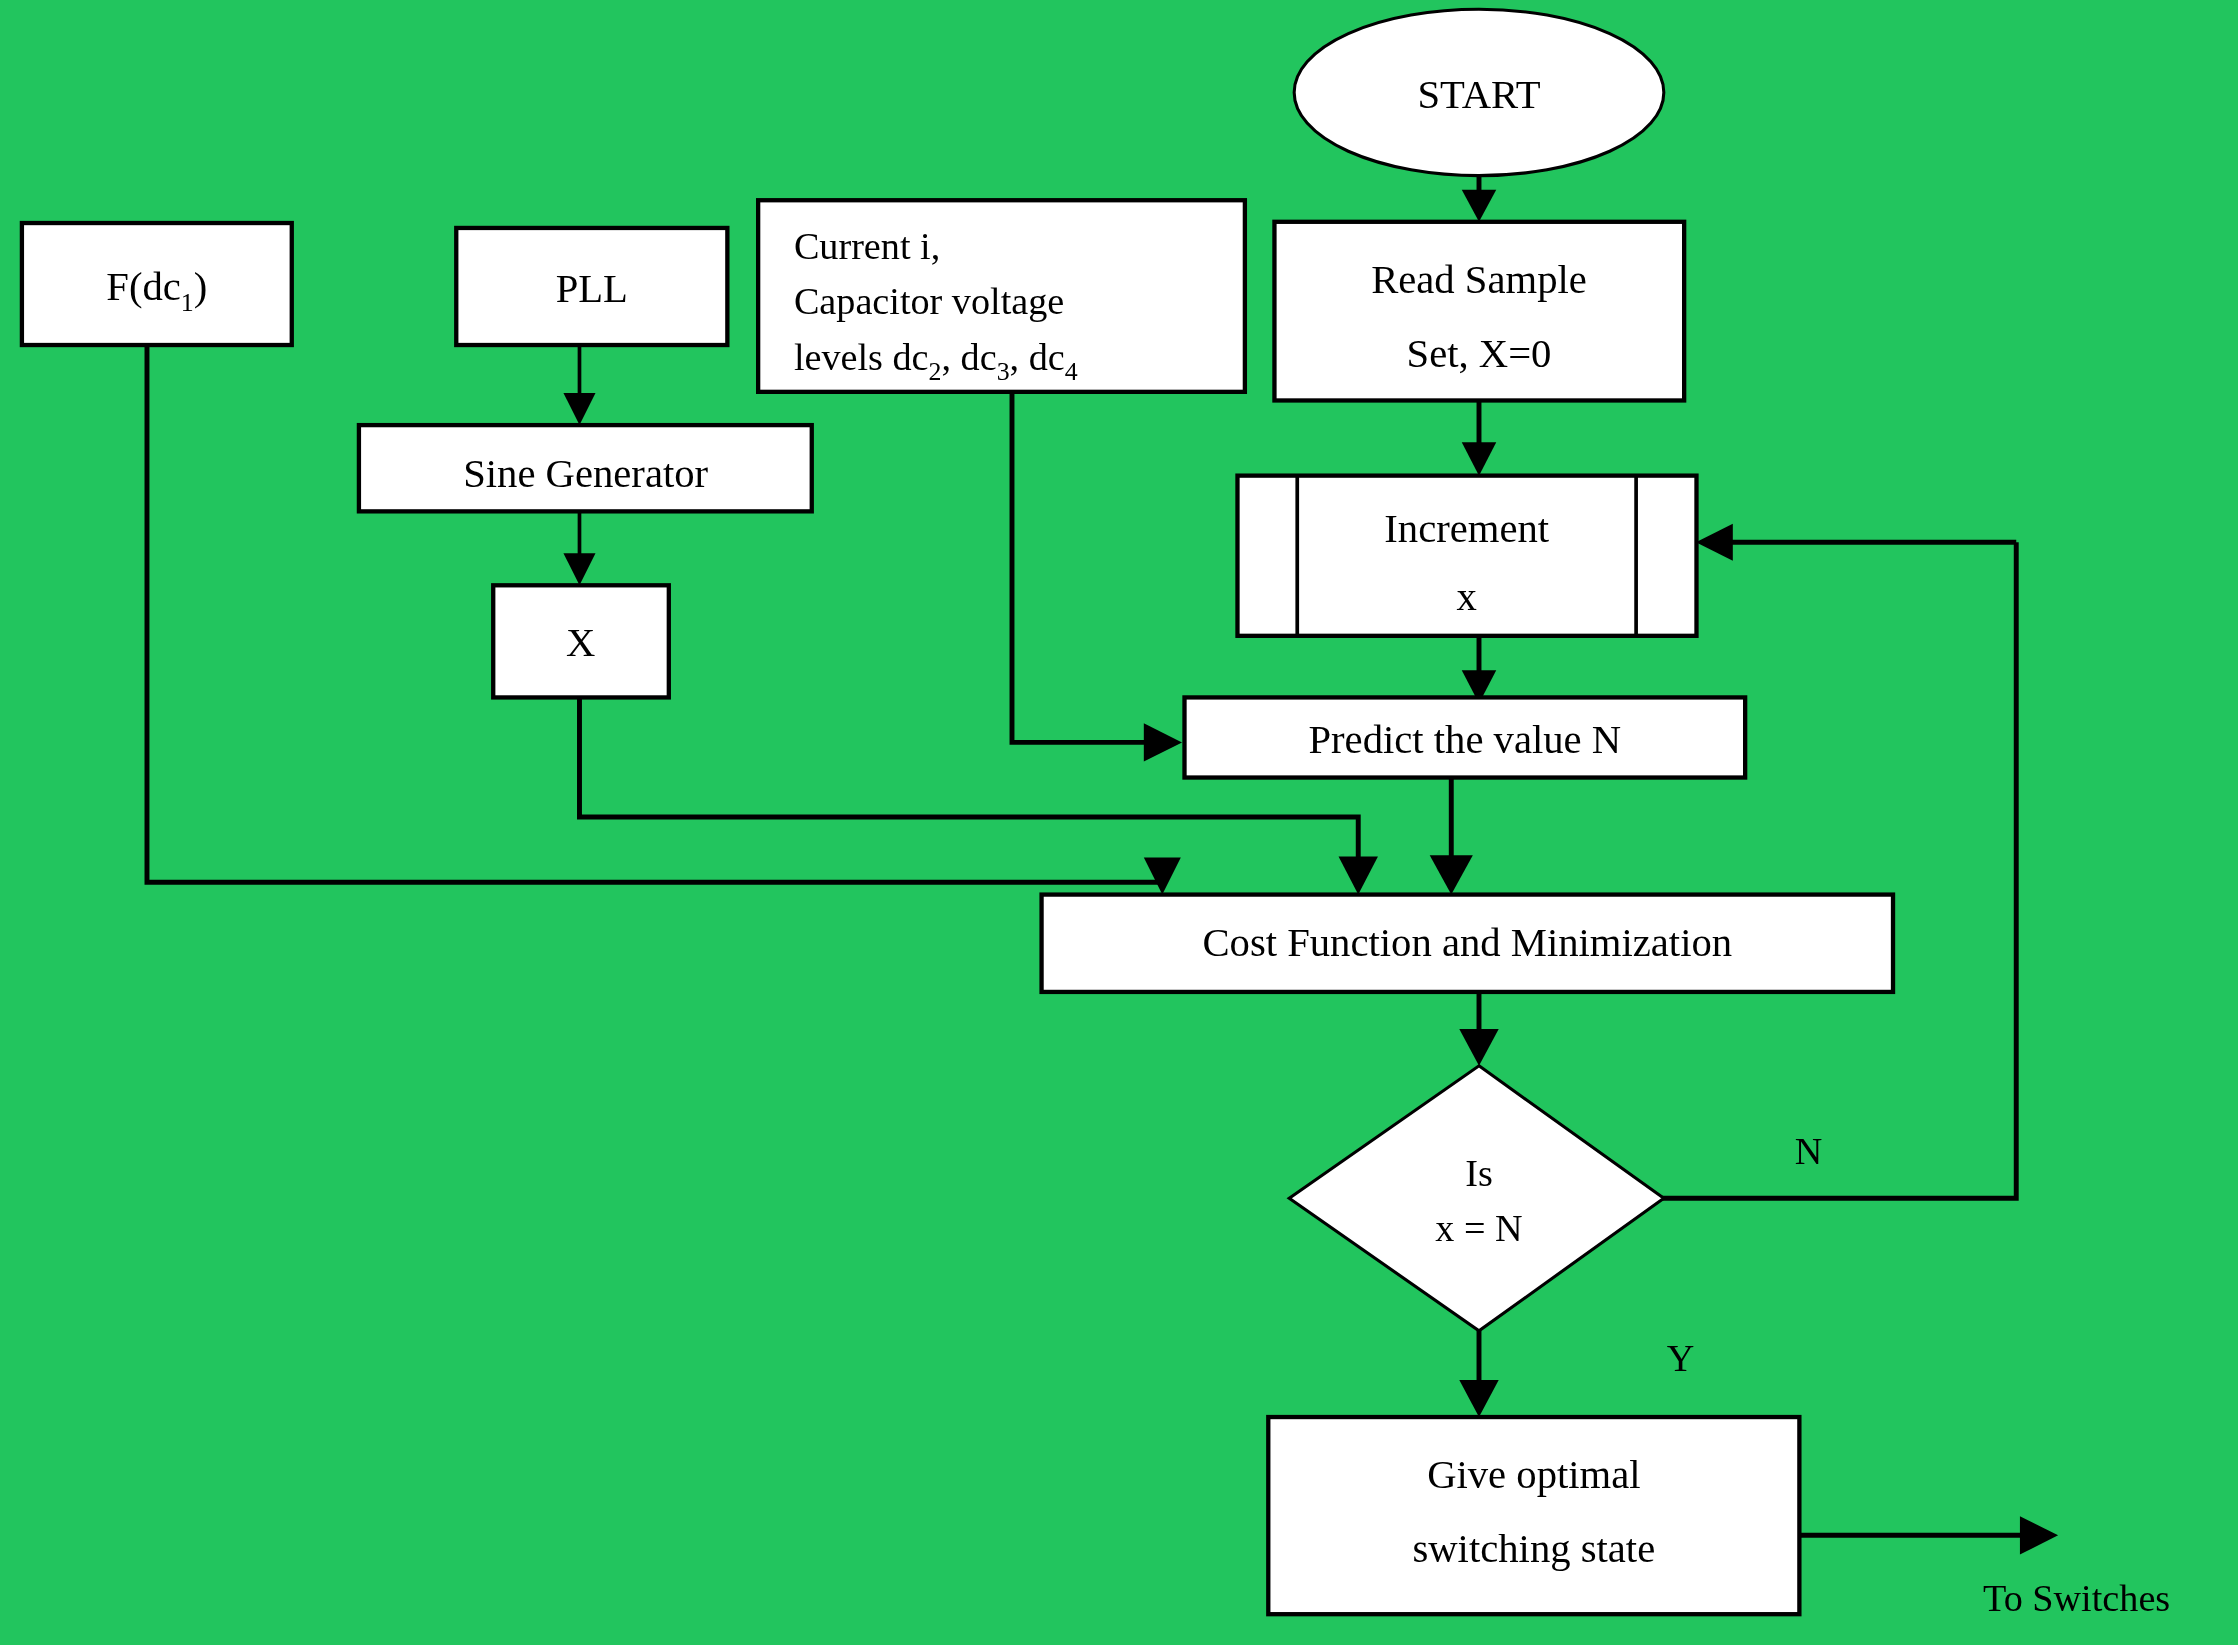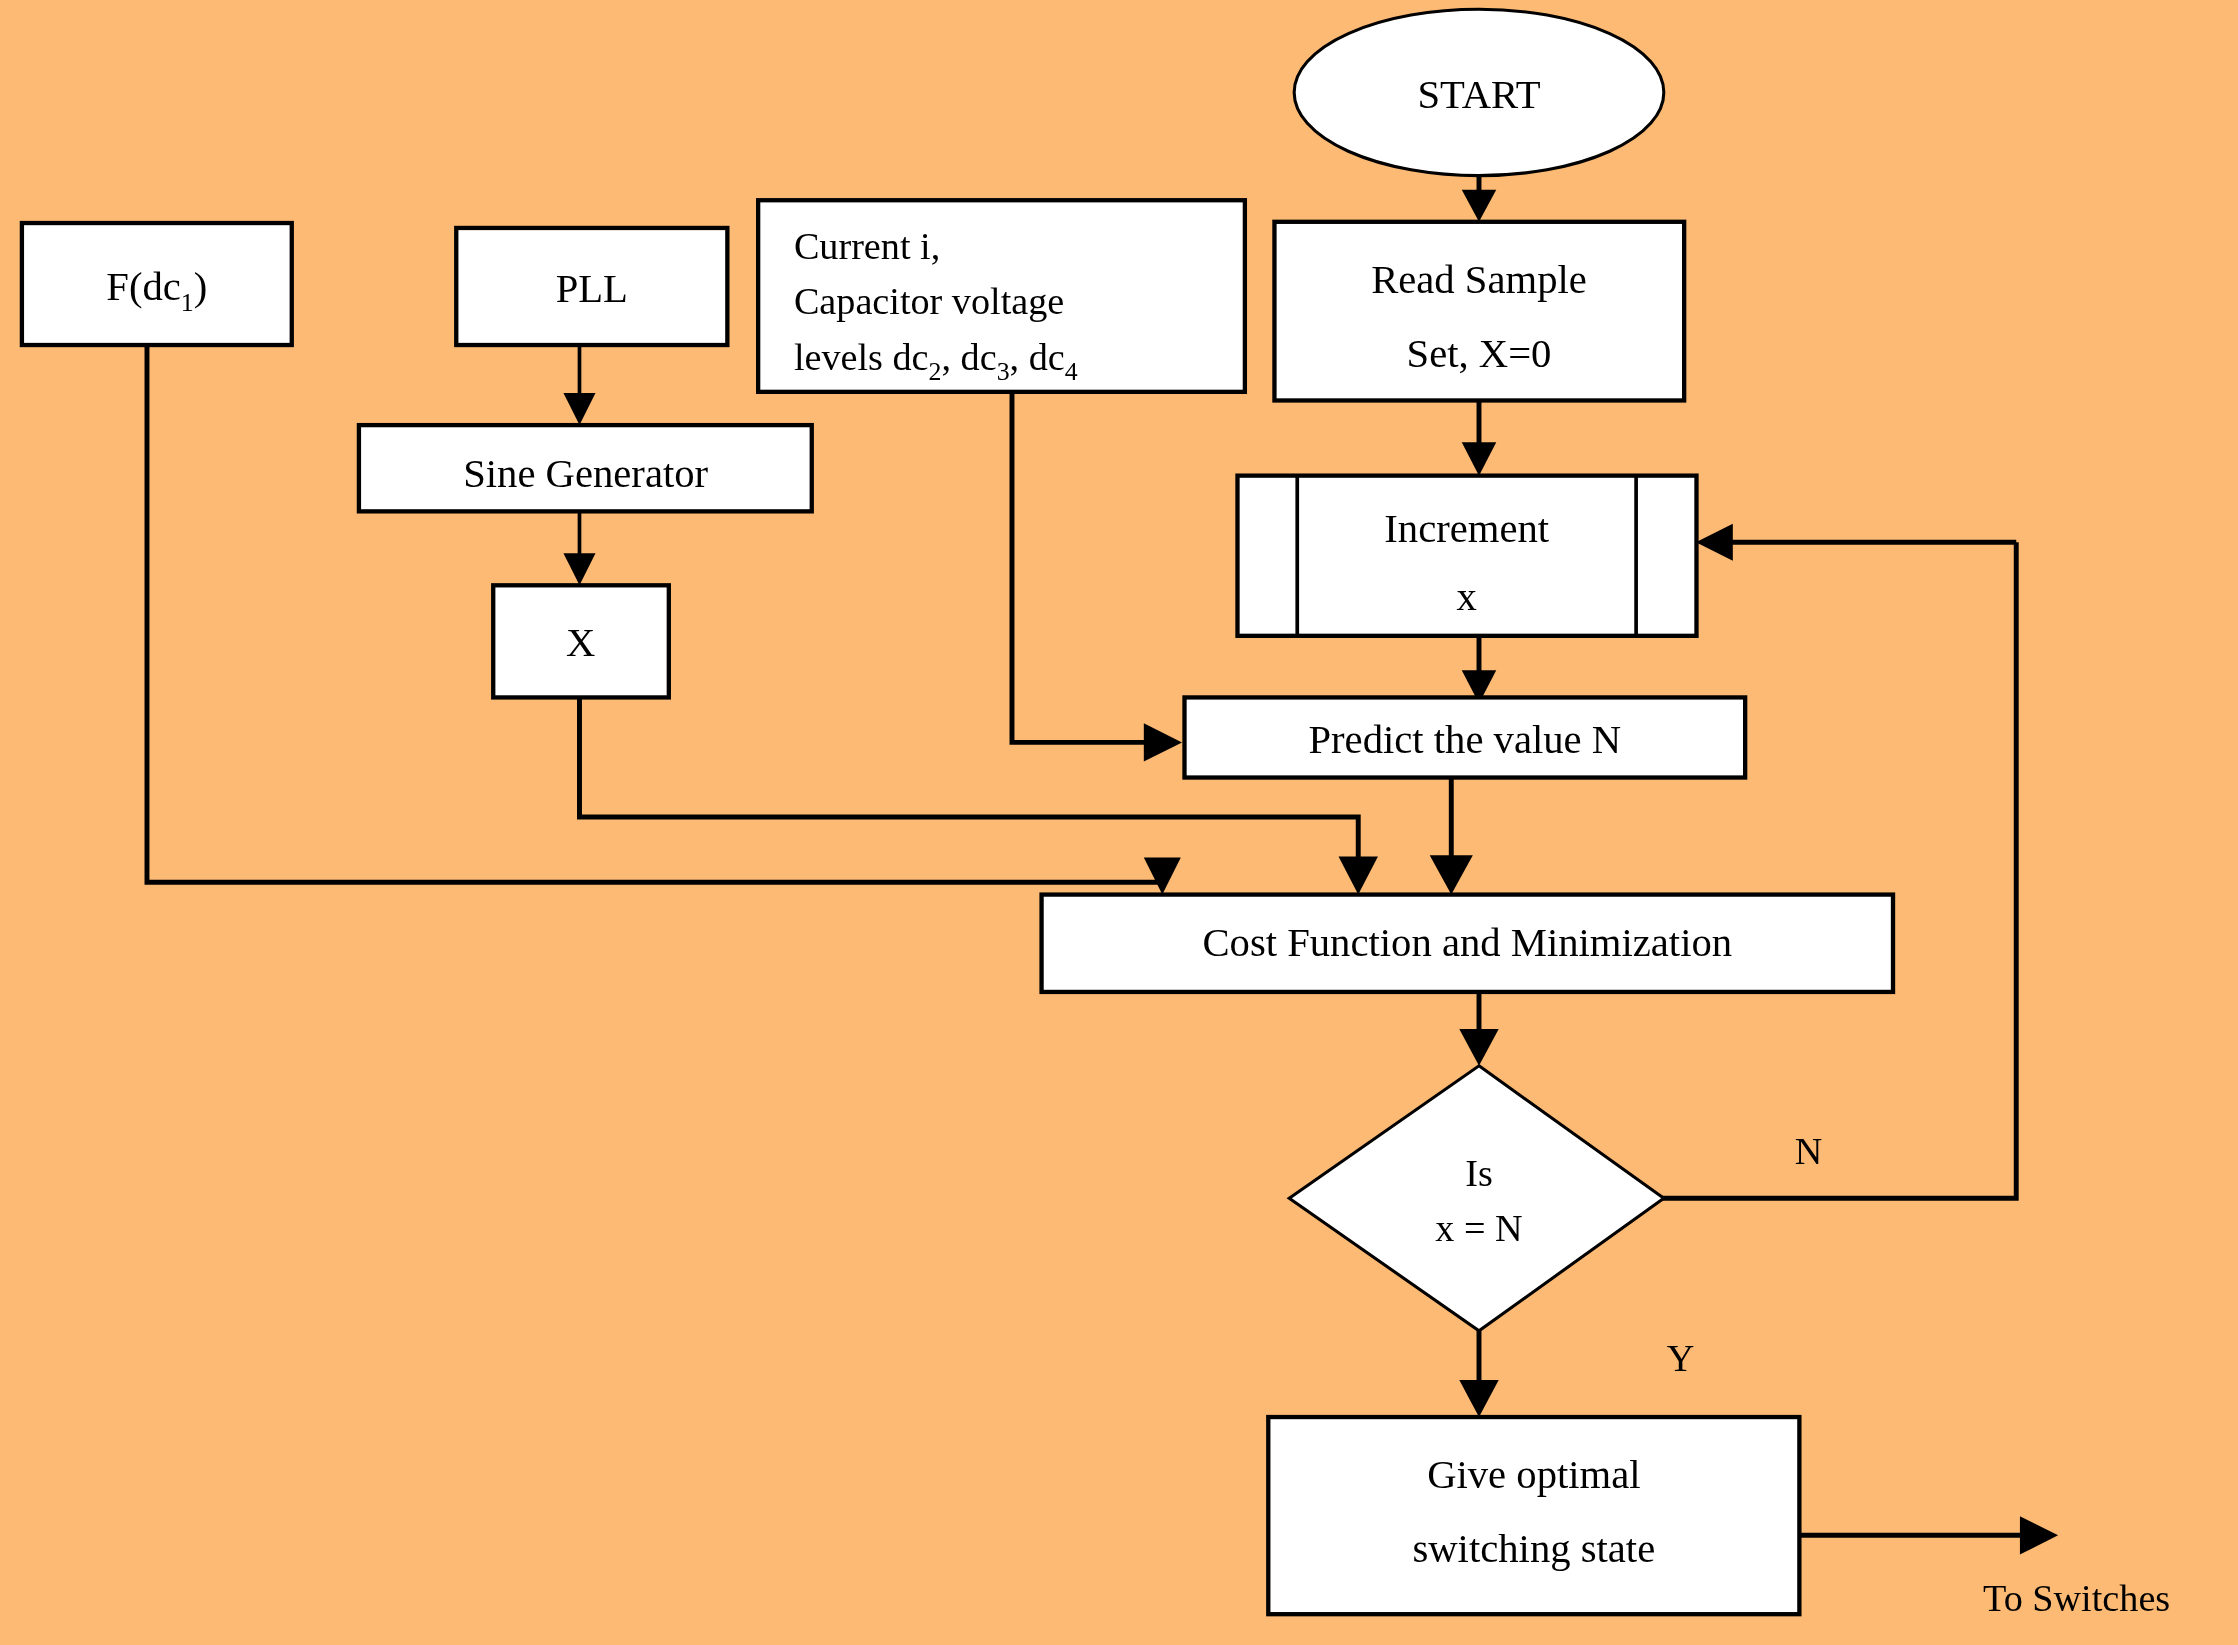--- a/index.html
+++ b/index.html
@@ -7,21 +7,21 @@
     padding: 0;
     background: #ffffff;
   }
   body {
     font-family: "Liberation Serif", "DejaVu Serif", serif;
   }
   #flowchart-root {
     position: relative;
     width: 2239px;
     height: 1645px;
-    background: #fdba74;
+    background: #22c55e;
     overflow: hidden;
   }
   svg.chart-canvas {
     position: absolute;
     top: 0;
     left: 0;
     width: 2239px;
     height: 1645px;
     display: block;
   }

